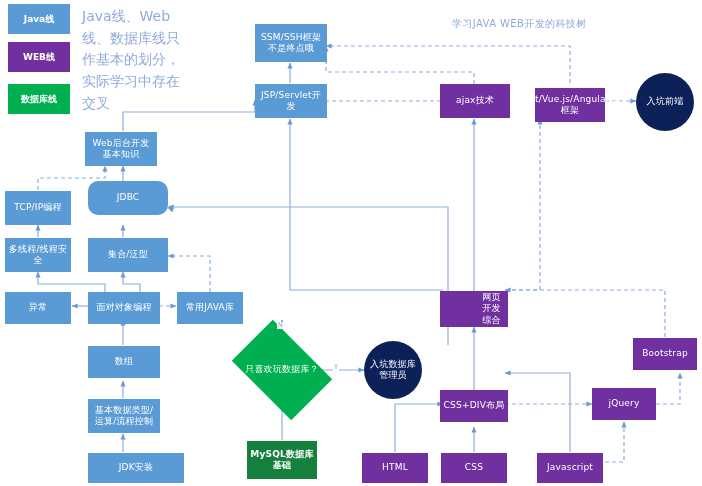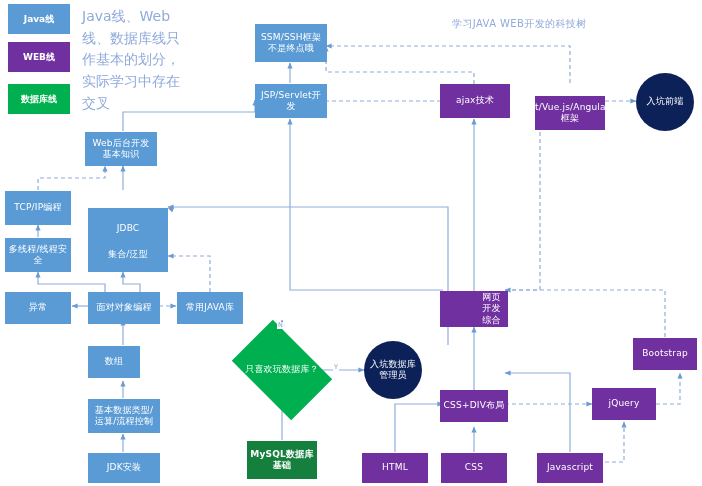--- a/index.html
+++ b/index.html
@@ -146,37 +146,37 @@
   </div>
 
   <div class="node blue" style="left:255px;top:84px;width:72px;height:34px;">
     <span>JSP/Servlet开发</span>
   </div>
 
   <div class="node purple" style="left:440px;top:84px;width:70px;height:34px;">
     <span>ajax技术</span>
   </div>
 
-  <div class="node purple" style="left:535px;top:96px;width:70px;height:34px;">
+  <div class="node purple" style="left:535px;top:88px;width:70px;height:34px;">
     <span>React/Vue.js/AngularJS...框架</span>
   </div>
 
   <div class="node circle" style="left:636px;top:73px;width:58px;height:58px;">
     <span>入坑前端</span>
   </div>
 
   <div class="node blue" style="left:85px;top:132px;width:72px;height:34px;">
     <span>Web后台开发基本知识</span>
   </div>
 
   <div class="node blue" style="left:5px;top:191px;width:66px;height:34px;">
     <span>TCP/IP编程</span>
   </div>
 
-  <div class="node blue" style="left:88px;top:208px;width:80px;height:42px;">
+  <div class="node blue" style="left:88px;top:181px;width:80px;height:34px;border-radius:10px;">
     <span>JDBC</span>
   </div>
 
   <div class="node blue" style="left:5px;top:238px;width:66px;height:34px;">
     <span>多线程/线程安全</span>
   </div>
 
   <div class="node blue" style="left:88px;top:238px;width:80px;height:34px;">
     <span>集合/泛型</span>
   </div>
@@ -186,29 +186,29 @@
   </div>
 
   <div class="node blue" style="left:88px;top:292px;width:72px;height:32px;">
     <span>面对对象编程</span>
   </div>
 
   <div class="node blue" style="left:177px;top:292px;width:66px;height:32px;">
     <span>常用JAVA库</span>
   </div>
 
-  <div class="node blue" style="left:88px;top:346px;width:52px;height:32px;align-items:center;">
+  <div class="node blue" style="left:88px;top:346px;width:72px;height:32px;align-items:center;">
     <span>数组</span>
   </div>
 
   <div class="node blue" style="left:88px;top:399px;width:72px;height:34px;">
     <span>基本数据类型/运算/流程控制</span>
   </div>
 
-  <div class="node blue" style="left:88px;top:453px;width:72px;height:30px;">
+  <div class="node blue" style="left:88px;top:453px;width:96px;height:30px;">
     <span>JDK安装</span>
   </div>
 
   <div class="node diamond" style="left:240px;top:341px;width:84px;height:58px;">
     <span class="dshape"></span>
     <span class="dlabel">只喜欢玩数据库？</span>
   </div>
 
   <div class="node green" style="left:247px;top:441px;width:70px;height:38px;">
     <span>MySQL数据库基础</span>

